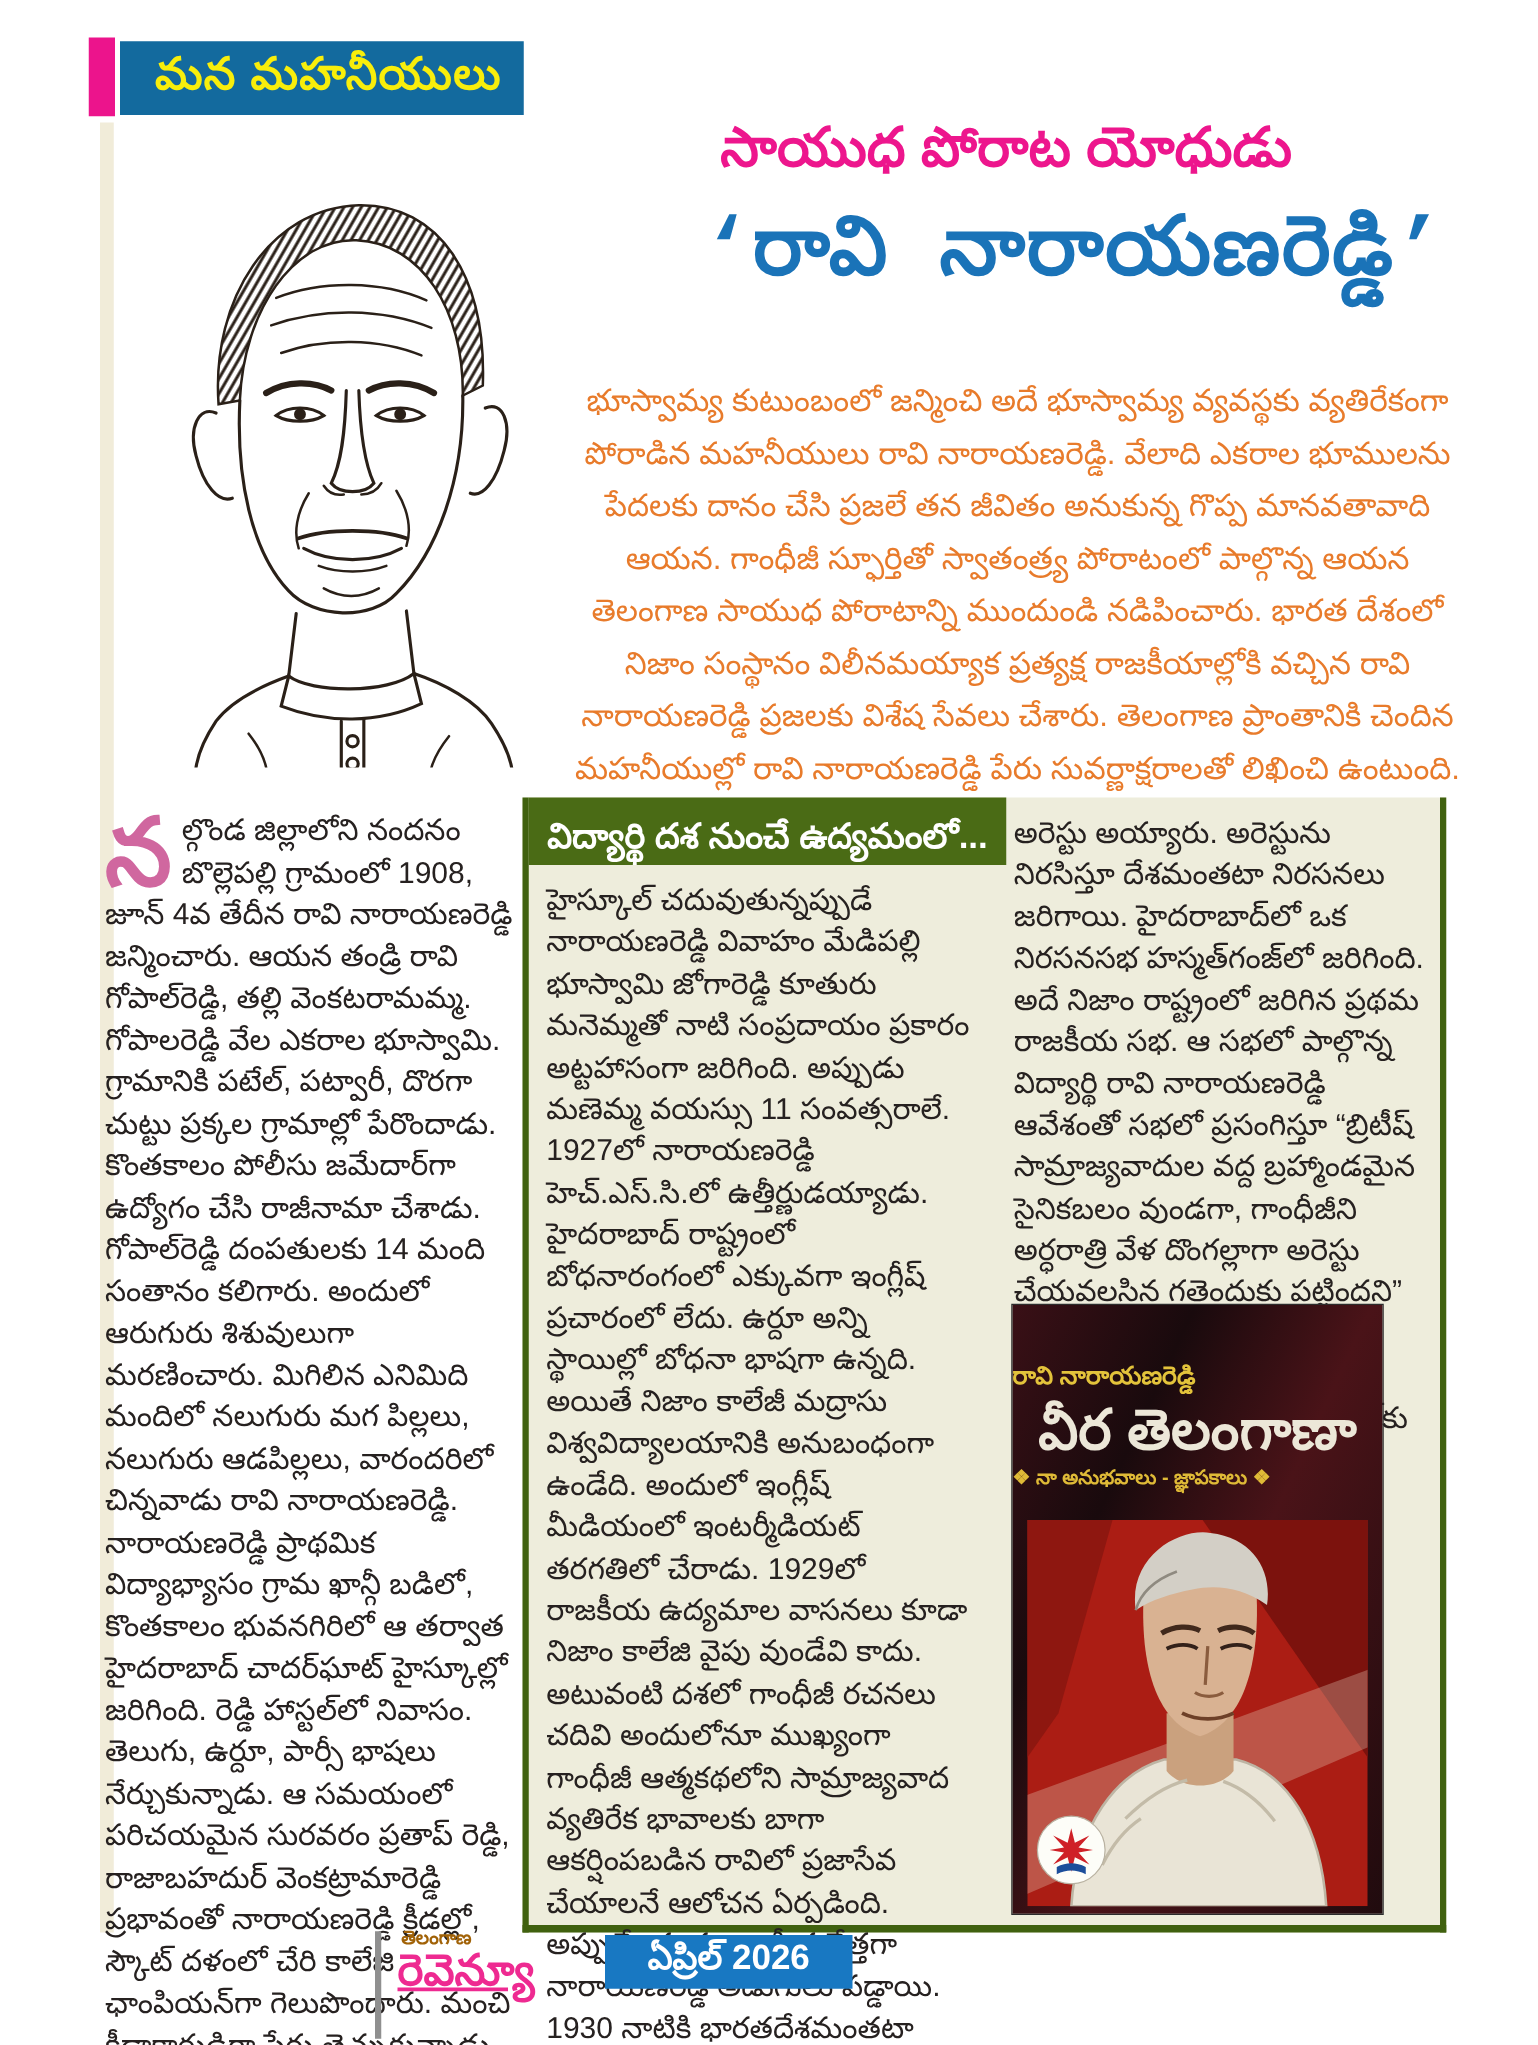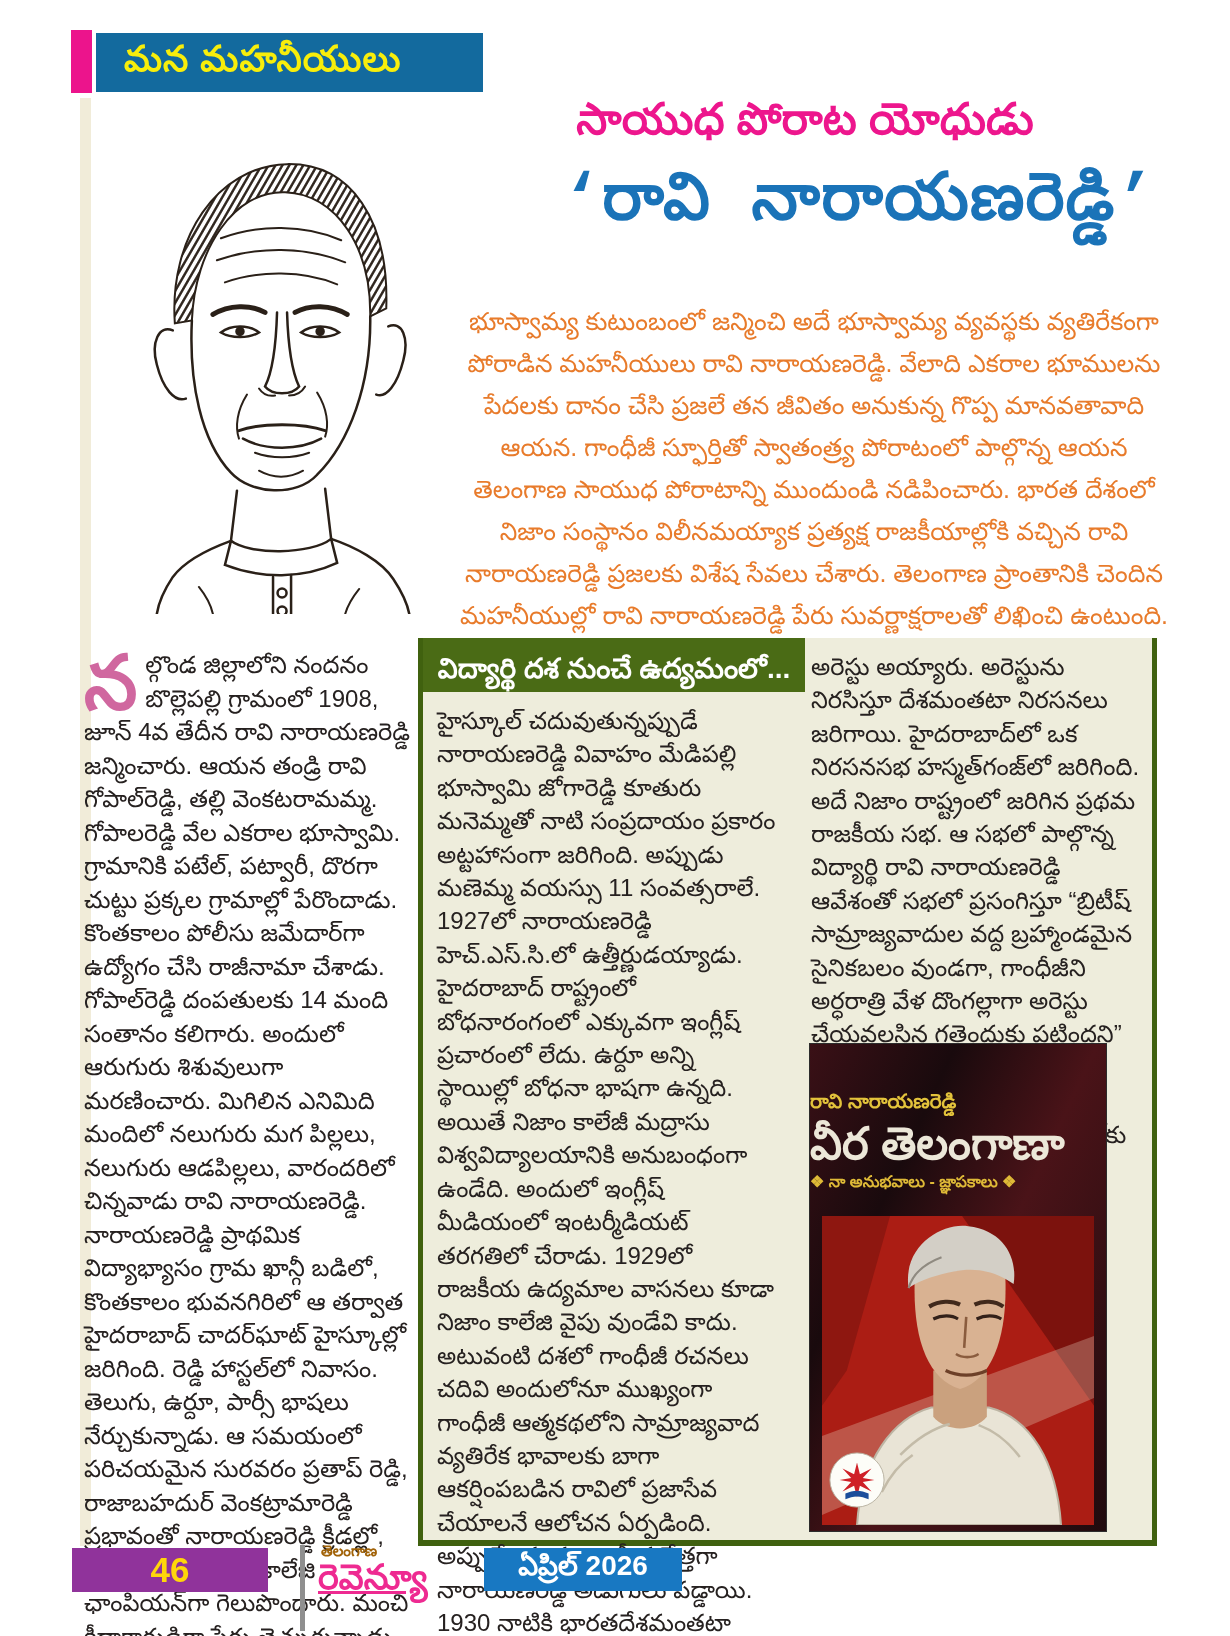--- a/index.html
+++ b/index.html
@@ -1,21 +1,21 @@
 <!DOCTYPE html>
 <html><head>
 <meta charset="utf-8">
 <style>
   html,body{margin:0;padding:0;background:#fff;}
   .page{position:relative;width:1230px;height:1636px;background:#fff;overflow:hidden;
         font-family:"Liberation Sans",sans-serif;color:#262120;}
   .abs{position:absolute;}
   
   .badge-pink{left:71px;top:30px;width:21px;height:63px;background:#ec148c;}
-  .badge-blue{left:96px;top:33px;width:387px;height:59px;background:#136a9e;display:flex;align-items:center;}
+  .badge-blue{left:96px;top:33px;width:323px;height:59px;background:#136a9e;display:flex;align-items:center;}
   .badge-blue span{color:#f8ee0b;font-size:36px;font-weight:bold;padding-left:28px;letter-spacing:1px;}
   .left-strip{left:80px;top:98px;width:11px;height:1448px;background:#f1ecd9;}
   
   .portrait-box{left:88px;top:98px;width:332px;height:516px;}
   
   .kicker{left:440px;top:94px;width:730px;text-align:center;color:#ed168d;font-size:44px;font-weight:bold;}
   .main-title{left:411px;top:162px;width:745px;text-align:right;color:#1a73b8;font-size:66px;font-weight:bold;letter-spacing:1px;font-family:Liberation Mono, monospace;}
   .intro{left:455px;top:300px;width:718px;text-align:center;color:#e87b2b;font-size:25px;line-height:42px;font-weight:500;}
   
   .col-left{left:84px;top:648px;width:332px;font-size:24px;line-height:33.5px;text-align:left;}
@@ -24,21 +24,21 @@
   .panel{left:418px;top:638px;width:739px;height:908px;background:#eeeddc;box-sizing:border-box;
          border-left:5px solid #40610f;border-right:5px solid #40610f;border-bottom:6px solid #40610f;}
   .mid-heading{left:0;top:0;width:382px;height:54px;background:#4a6b15;color:#ffffff;
                display:flex;align-items:flex-end;justify-content:center;font-size:28px;font-weight:bold;}
   .mid-text{left:14px;top:66px;width:340px;font-size:24px;line-height:33.4px;}
   .right-text{left:388px;top:12px;width:336px;font-size:24px;line-height:33.4px;}
   
   .book{left:386px;top:405px;width:296px;height:487px;border:1px solid #2c2c2c;overflow:hidden;
         background:linear-gradient(115deg,#3a1016 0%,#190a0d 28%,#4a1318 55%,#200b0e 100%);}
   .book-author{left:0;top:46px;width:100%;text-align:left;color:#e3c33b;font-size:20px;font-weight:bold;}
-  .book-title{left:0;top:74px;width:100%;text-align:left;color:#ece7d8;font-size:45px;font-weight:bold;}
+  .book-title{left:0;top:74px;width:100%;text-align:center;color:#ece7d8;font-size:45px;font-weight:bold;}
   .book-subtitle{left:0;top:128px;width:100%;text-align:left;color:#dfba37;font-size:16px;font-weight:bold;}
   .book-photo{left:12px;right:12px;top:172px;bottom:6px;}
   .book-photo svg{width:100%;height:100%;display:block;}
   .pub-logo{left:18px;bottom:22px;width:58px;height:58px;}
   
   .page-box{left:72px;top:1548px;width:196px;height:44px;background:#90339b;display:flex;align-items:center;justify-content:center;}
   .page-box span{color:#ffd60a;font-size:35px;font-weight:bold;}
   .footer-divider{left:300px;top:1545px;width:5px;height:86px;background:#8f8f8f;}
   .mag-logo{left:318px;top:1543px;line-height:1;}
   .mag-logo .mag-top{color:#a16207;font-size:15px;font-weight:bold;display:block;margin-left:3px;}
@@ -138,23 +138,20 @@
       <div class="abs pub-logo">
         <svg viewBox="0 0 60 60" width="58" height="58">
           <circle cx="30" cy="30" r="28" fill="#fdfdf8" stroke="#b9b2a2"></circle>
           <path d="M30,12 L33,24 L45,18 L36,28 L48,30 L36,32 L45,42 L33,36 L30,48 L27,36 L15,42 L24,32 L12,30 L24,28 L15,18 L27,24 Z" fill="#cf2027"></path>
           <path d="M18,44 C26,40 34,40 42,44 L42,50 C34,46 26,46 18,50 Z" fill="#1c4e9b"></path>
         </svg>
       </div>
     </div>
   </div>
 
-  <div class="abs page-box">
-    <span>46</span>
-  </div>
   <div class="abs footer-divider"></div>
   <div class="abs mag-logo">
     <span class="mag-top">తెలంగాణ</span>
     <span class="mag-name">రెవెన్యూ</span>
   </div>
   <div class="abs date-box">
     <span>ఏప్రిల్ 2026</span>
   </div>
 
 </div>

